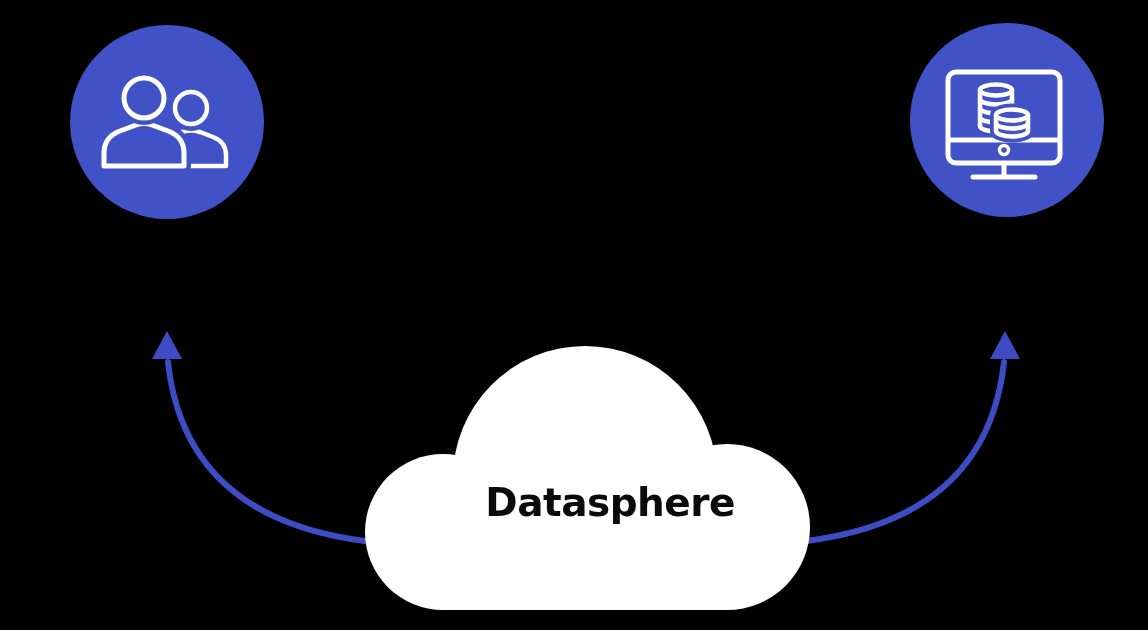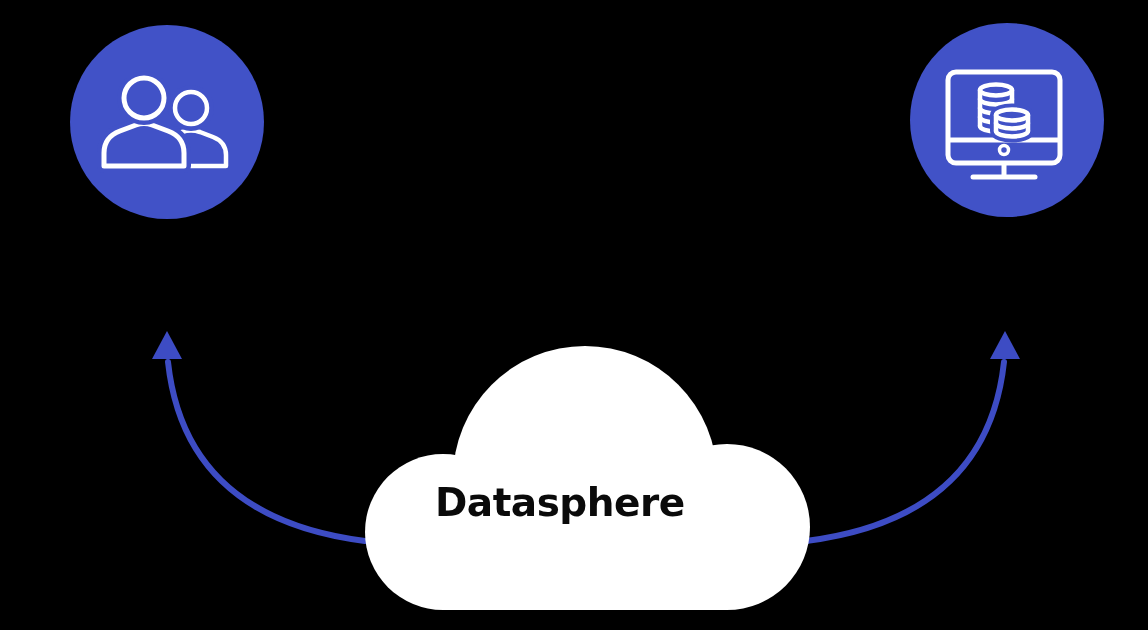--- a/index.html
+++ b/index.html
@@ -62,21 +62,21 @@
     stroke-linejoin: round;
   }
   .fill-badge {
     fill: var(--badge-blue, #4152C7);
   }
   .cloud-label {
     position: absolute;
     left: 435px;
     top: 482px;
     width: 300px;
-    text-align: left;
+    text-align: right;
     font-size: 39px;
     font-weight: 700;
     letter-spacing: -0.5px;
     color: var(--label-black, #0a0a0a);
     line-height: 42px;
     user-select: none;
   }
 </style>
 </head>
 <body>

